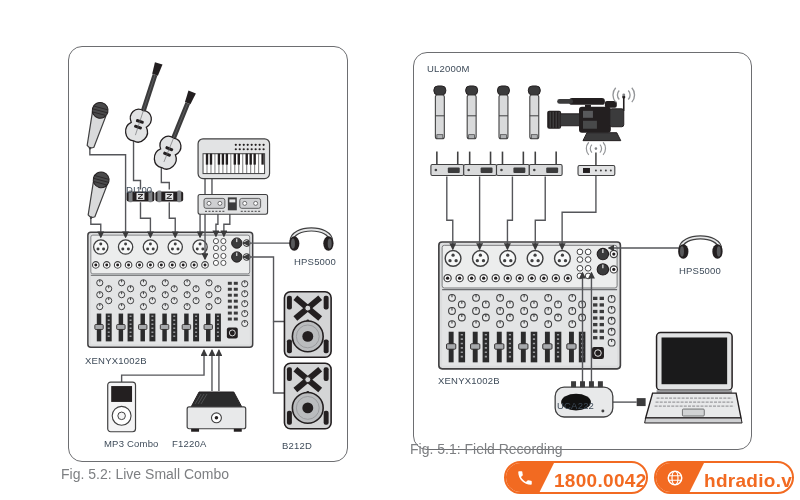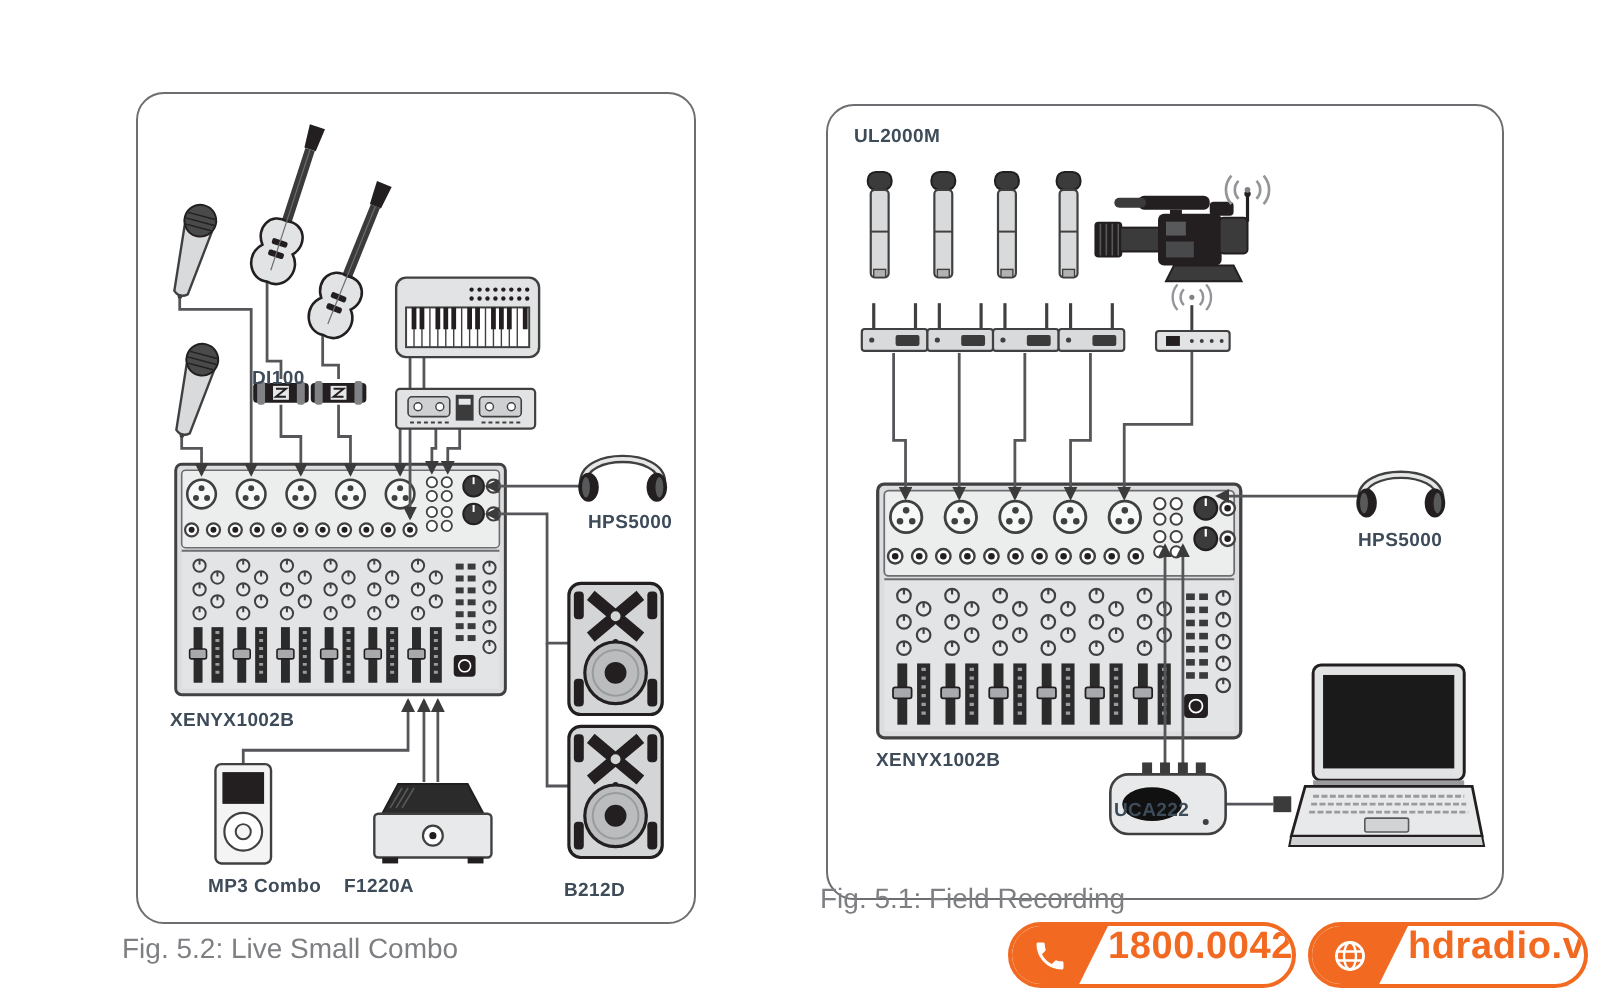--- a/index.html
+++ b/index.html
@@ -2,25 +2,25 @@
 <html><head>
 <meta charset="utf-8">
 <style>
   html,body{margin:0;padding:0;background:#fff;}
   .stage{position:relative;width:800px;height:500px;background:#fff;overflow:hidden;
          font-family:"Liberation Sans",sans-serif;}
   .panel{position:absolute;border:1.6px solid #6d6e71;border-radius:14px;background:#fff;box-sizing:border-box;}
   .panel-left{left:68px;top:46px;width:280px;height:416px;}
   .panel-right{left:413px;top:52px;width:339px;height:398px;}
   .panel-art{position:absolute;inset:0;width:100%;height:100%;}
-  .dlabel{position:absolute;font-size:9.5px;font-weight:bold;color:#3e4b59;letter-spacing:.2px;white-space:nowrap;}
+  .dlabel{position:absolute;font-size:9.5px;font-weight:normal;color:#3e4b59;letter-spacing:.2px;white-space:nowrap;}
   .caption{position:absolute;font-size:14px;color:#7d7f82;white-space:nowrap;}
   .footer{position:absolute;left:504px;top:461px;display:flex;gap:6px;}
   .badge{position:relative;height:33px;border:2px solid #f26a21;border-radius:18px;background:#fff;
-         display:flex;align-items:flex-start;overflow:hidden;box-sizing:border-box;}
+         display:flex;align-items:flex-end;overflow:hidden;box-sizing:border-box;}
   .badge-phone{width:144px;}
   .badge-site{width:140px;}
   .badge-ico{width:48px;height:100%;background:#f26a21;clip-path:polygon(0 0,100% 0,70% 100%,0 100%);
              display:flex;align-items:center;justify-content:center;padding-right:10px;box-sizing:border-box;flex:none;}
   .badge-ico svg{width:18px;height:18px;}
   .badge-txt{flex:1;text-align:center;color:#f26a21;font-weight:bold;font-size:19px;padding-right:8px;letter-spacing:.3px;}
 </style>
 </head>
 <body>
 

